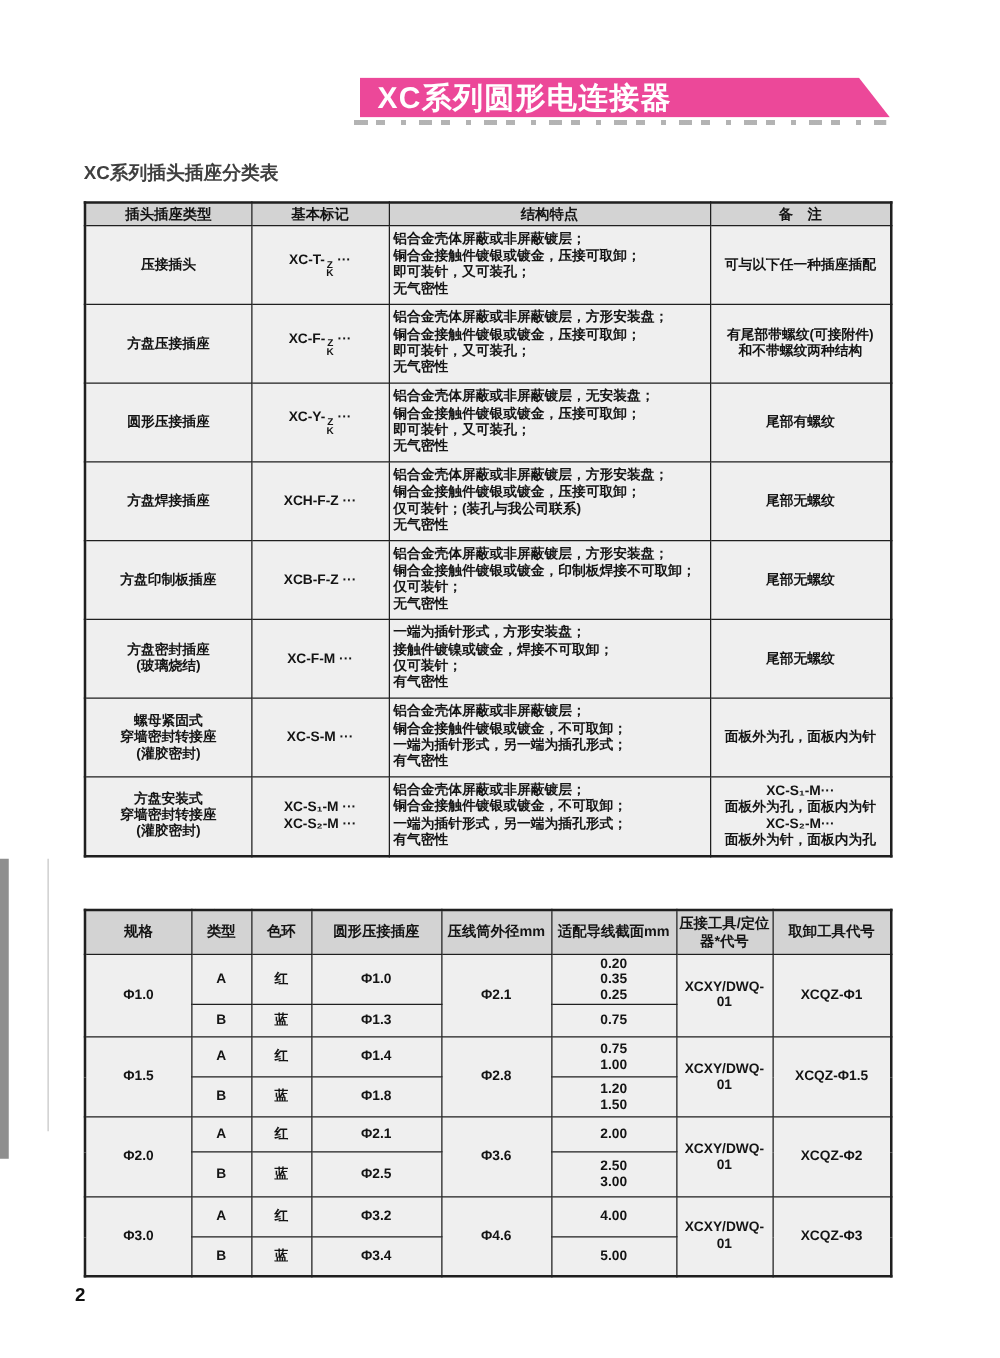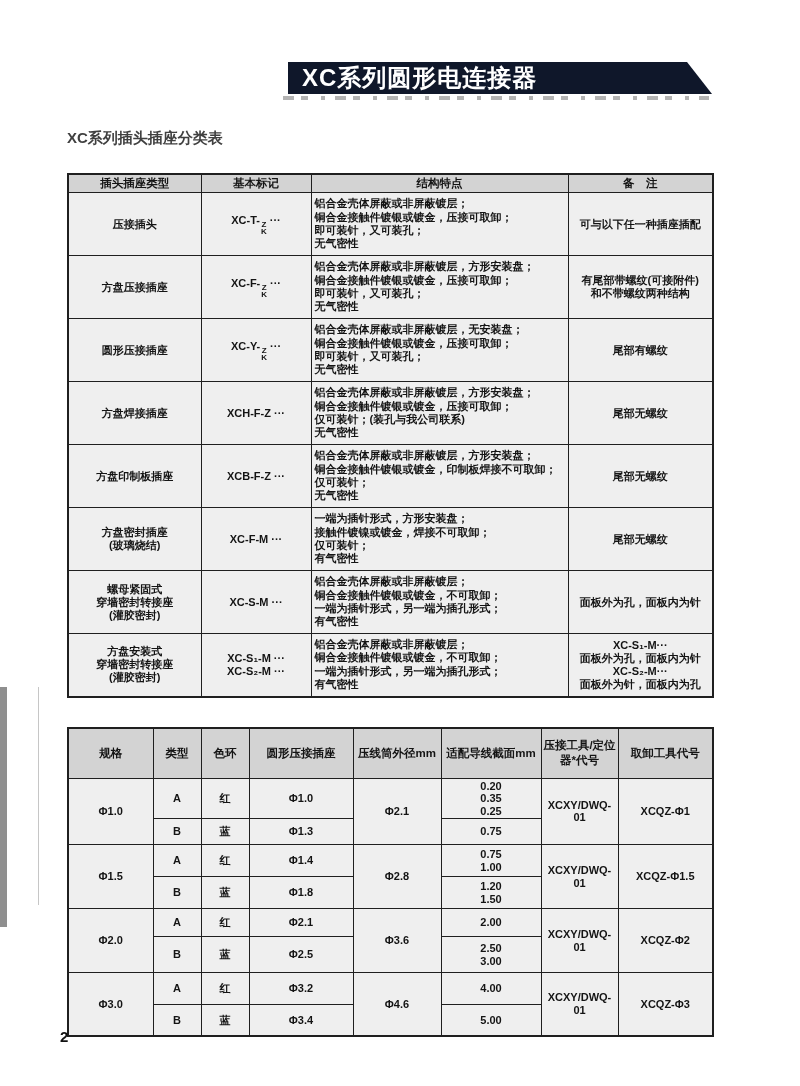--- a/index.html
+++ b/index.html
@@ -1,20 +1,20 @@
 <!DOCTYPE html>
 <html><head>
 <meta charset="utf-8">
 <style>
   html,body{margin:0;padding:0;background:#ffffff;}
   body{width:800px;height:1086px;font-family:"Liberation Sans","DejaVu Sans",sans-serif;}
   .page{position:relative;width:800px;height:1086px;background:#ffffff;overflow:hidden;}
 
   
-  .banner{position:absolute;left:288px;top:62px;width:424px;height:32px;background:#0f172a;
+  .banner{position:absolute;left:288px;top:62px;width:424px;height:32px;background:#ec4899;
     clip-path:polygon(0 0,calc(100% - 25px) 0,100% 100%,0 100%);
     display:flex;align-items:center;box-sizing:border-box;padding-left:14px;}
   .banner span{color:#ffffff;font-weight:bold;font-size:24px;letter-spacing:1px;}
   .clipped-line{position:absolute;left:283px;top:96px;width:426px;height:4px;opacity:.75;
     background:repeating-linear-gradient(90deg,#9a9a9a 0 11px,transparent 11px 18px,#9a9a9a 18px 25px,transparent 25px 38px,#9a9a9a 38px 42px,transparent 42px 52px);}
 
   
   .left-tab{position:absolute;left:0;top:687px;width:7px;height:240px;background:#8f8f8f;}
   .left-rule{position:absolute;left:38px;top:687px;width:1px;height:218px;background:#c6c6c6;}
 
@@ -22,31 +22,31 @@
   #sec1-title{left:67px;top:129px;}
   #sec2-title{left:67px;top:726px;}
 
   table{position:absolute;border-collapse:collapse;table-layout:fixed;background:#efefef;
     border:2px solid #1f1f1f;color:#141414;font-weight:bold;}
   th,td{border:1px solid #1f1f1f;box-sizing:border-box;}
   th{background:#d3d3d3;font-size:11.5px;text-align:center;vertical-align:middle;padding:1px;}
   td{background:#efefef;font-size:11px;text-align:center;vertical-align:middle;padding:1px 2px;line-height:13px;}
 
   
-  #t1{left:67px;top:161px;width:645px;margin-top:12px;}
+  #t1{left:67px;top:161px;width:645px;}
   #t1 thead tr{height:18px;}
   #t1 tbody tr{height:63px;}
   #t1 .cw1{width:133px;} #t1 .cw2{width:110px;} #t1 .cw3{width:257px;} #t1 .cw4{width:145px;}
   #t1 td.features{text-align:left;padding:3px 3px;line-height:13.4px;}
   .stack{display:inline-flex;flex-direction:column;justify-content:center;font-size:8px;line-height:7px;
     vertical-align:-3px;margin:0 3px 0 1px;text-align:center;}
 
   
   #t2{left:67px;top:727px;width:645px;}
-  #t2 thead tr{height:50px;}
+  #t2 thead tr{height:35px;}
   #t2 .cw1{width:85px;} #t2 .cw2{width:48px;} #t2 .cw3{width:48px;} #t2 .cw4{width:104px;}
   #t2 .cw5{width:88px;} #t2 .cw6{width:100px;} #t2 .cw7{width:77px;} #t2 .cw8{width:95px;}
   #t2 td{line-height:12.5px;}
 
   .page-num{position:absolute;left:60px;top:1028px;font-size:15px;font-weight:bold;color:#111;}
 </style>
 </head>
 <body>
 
 <div class="page">

